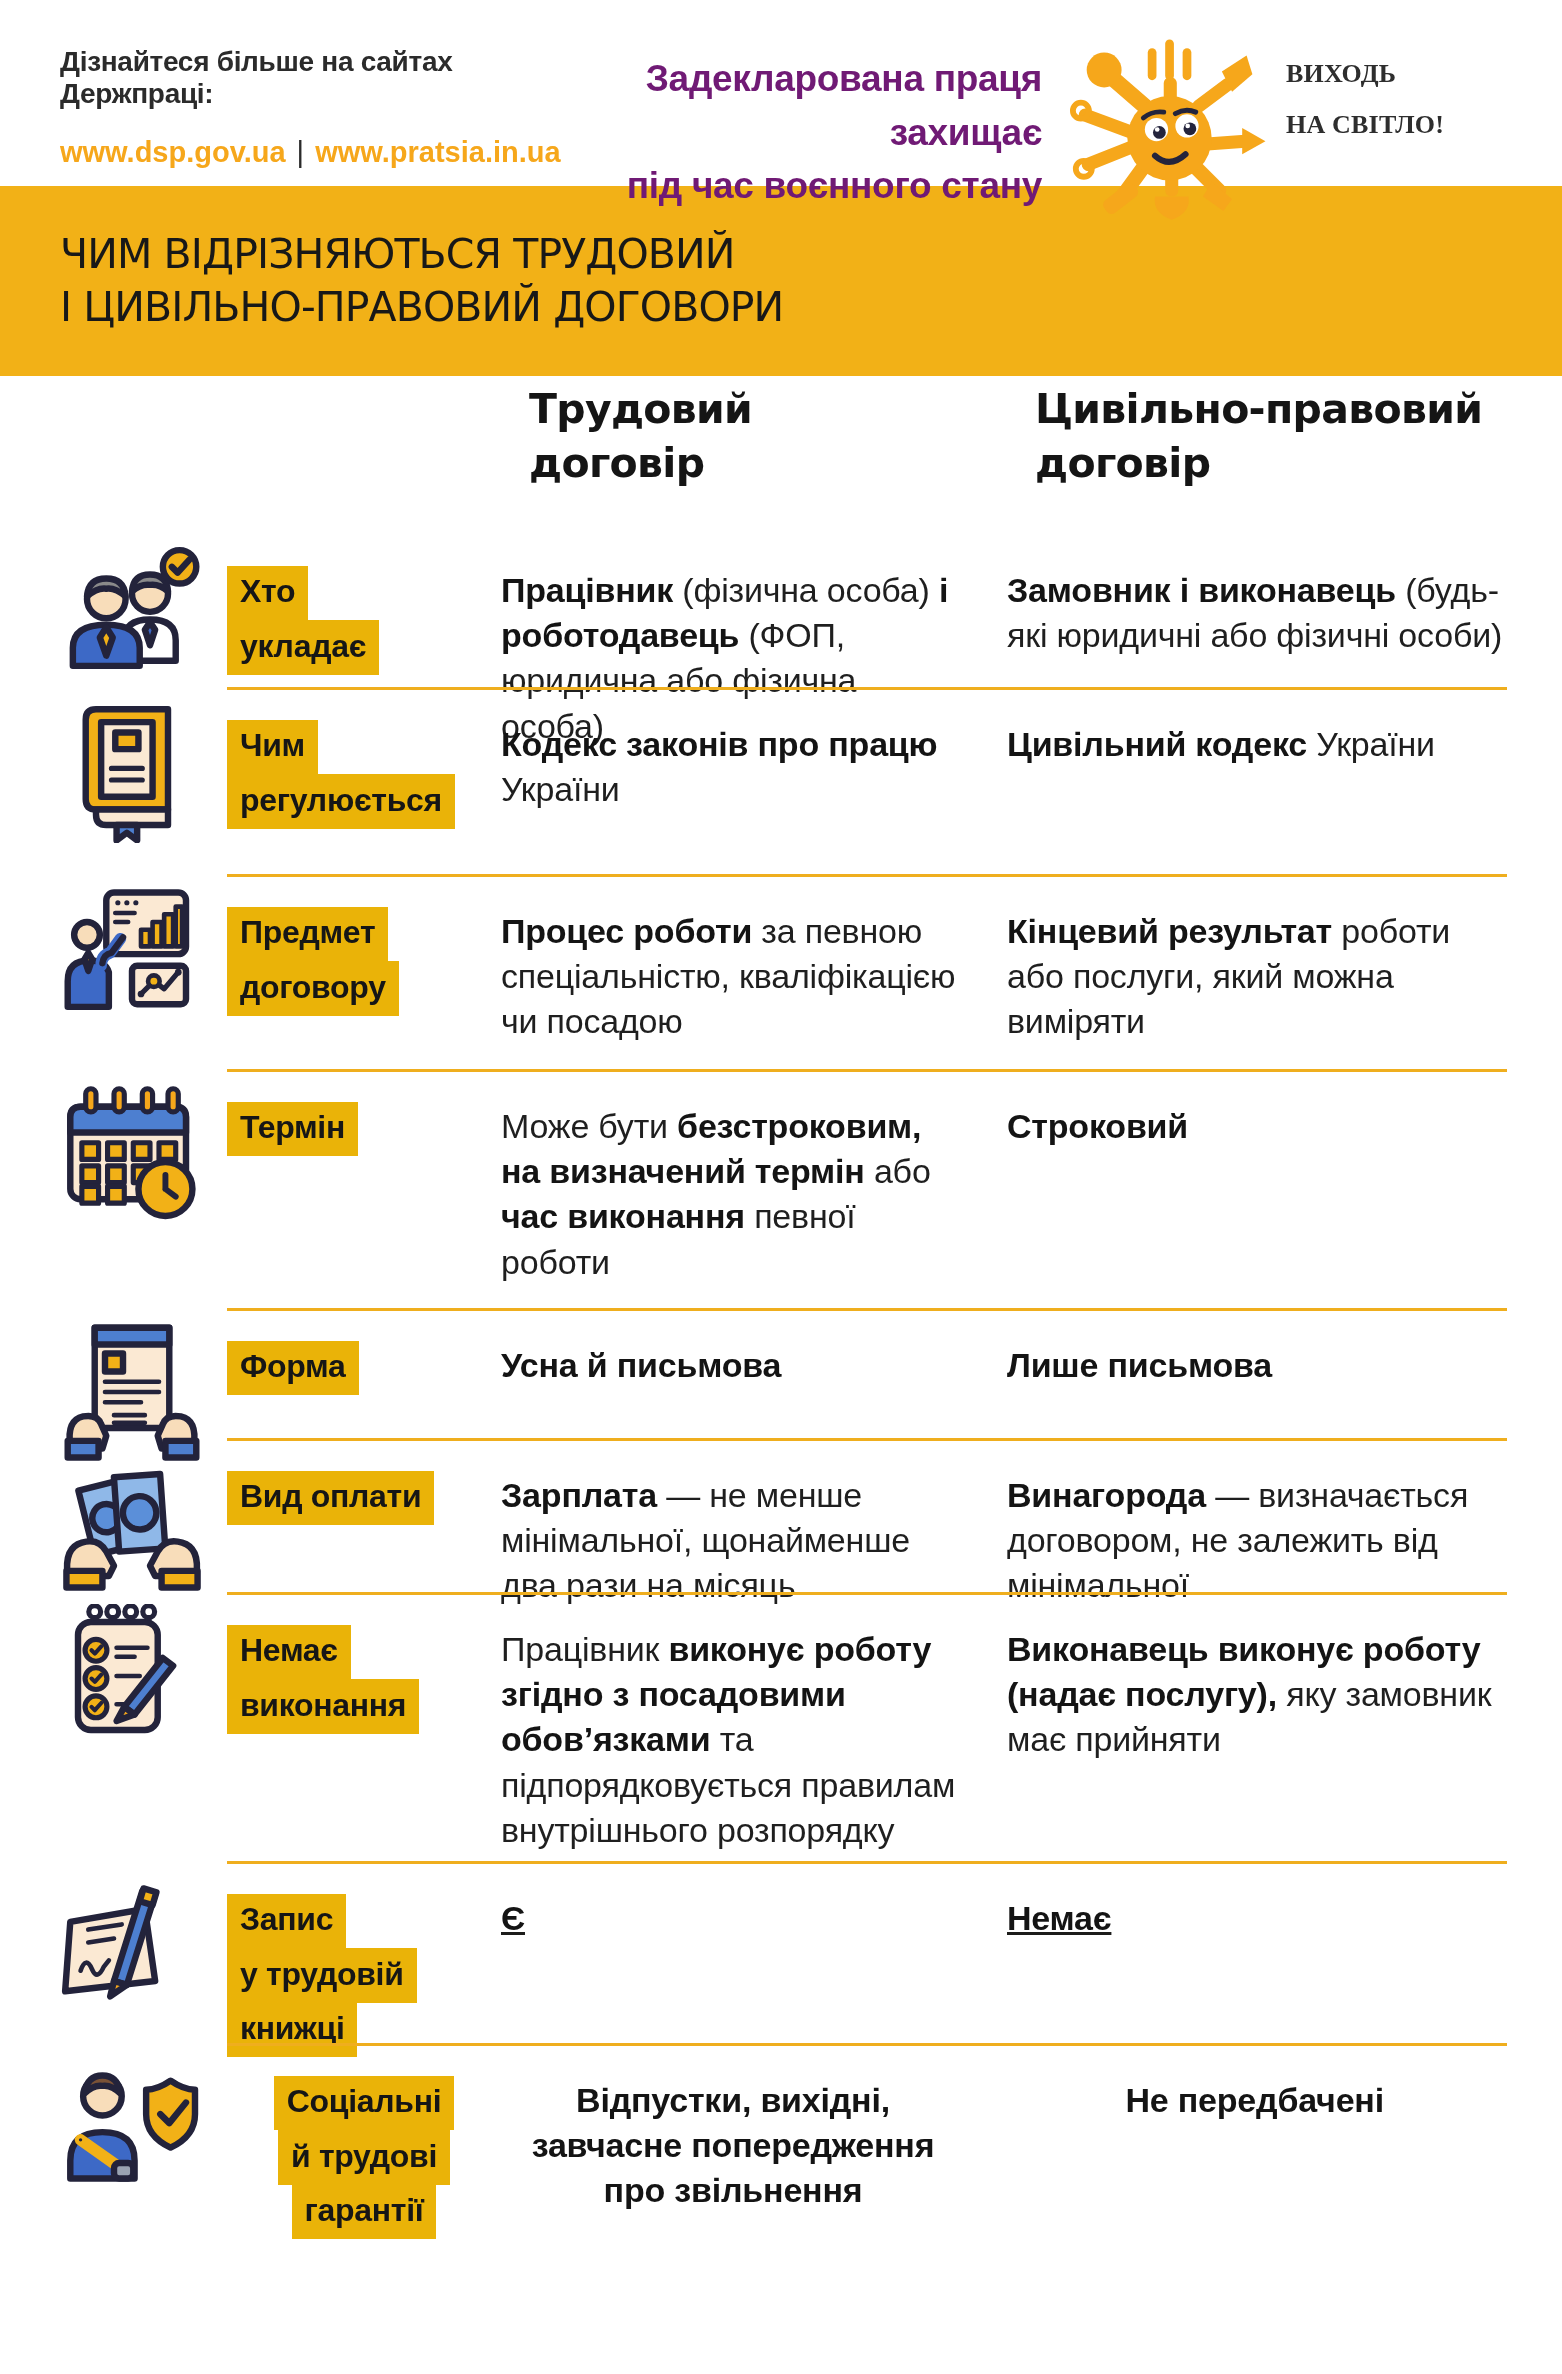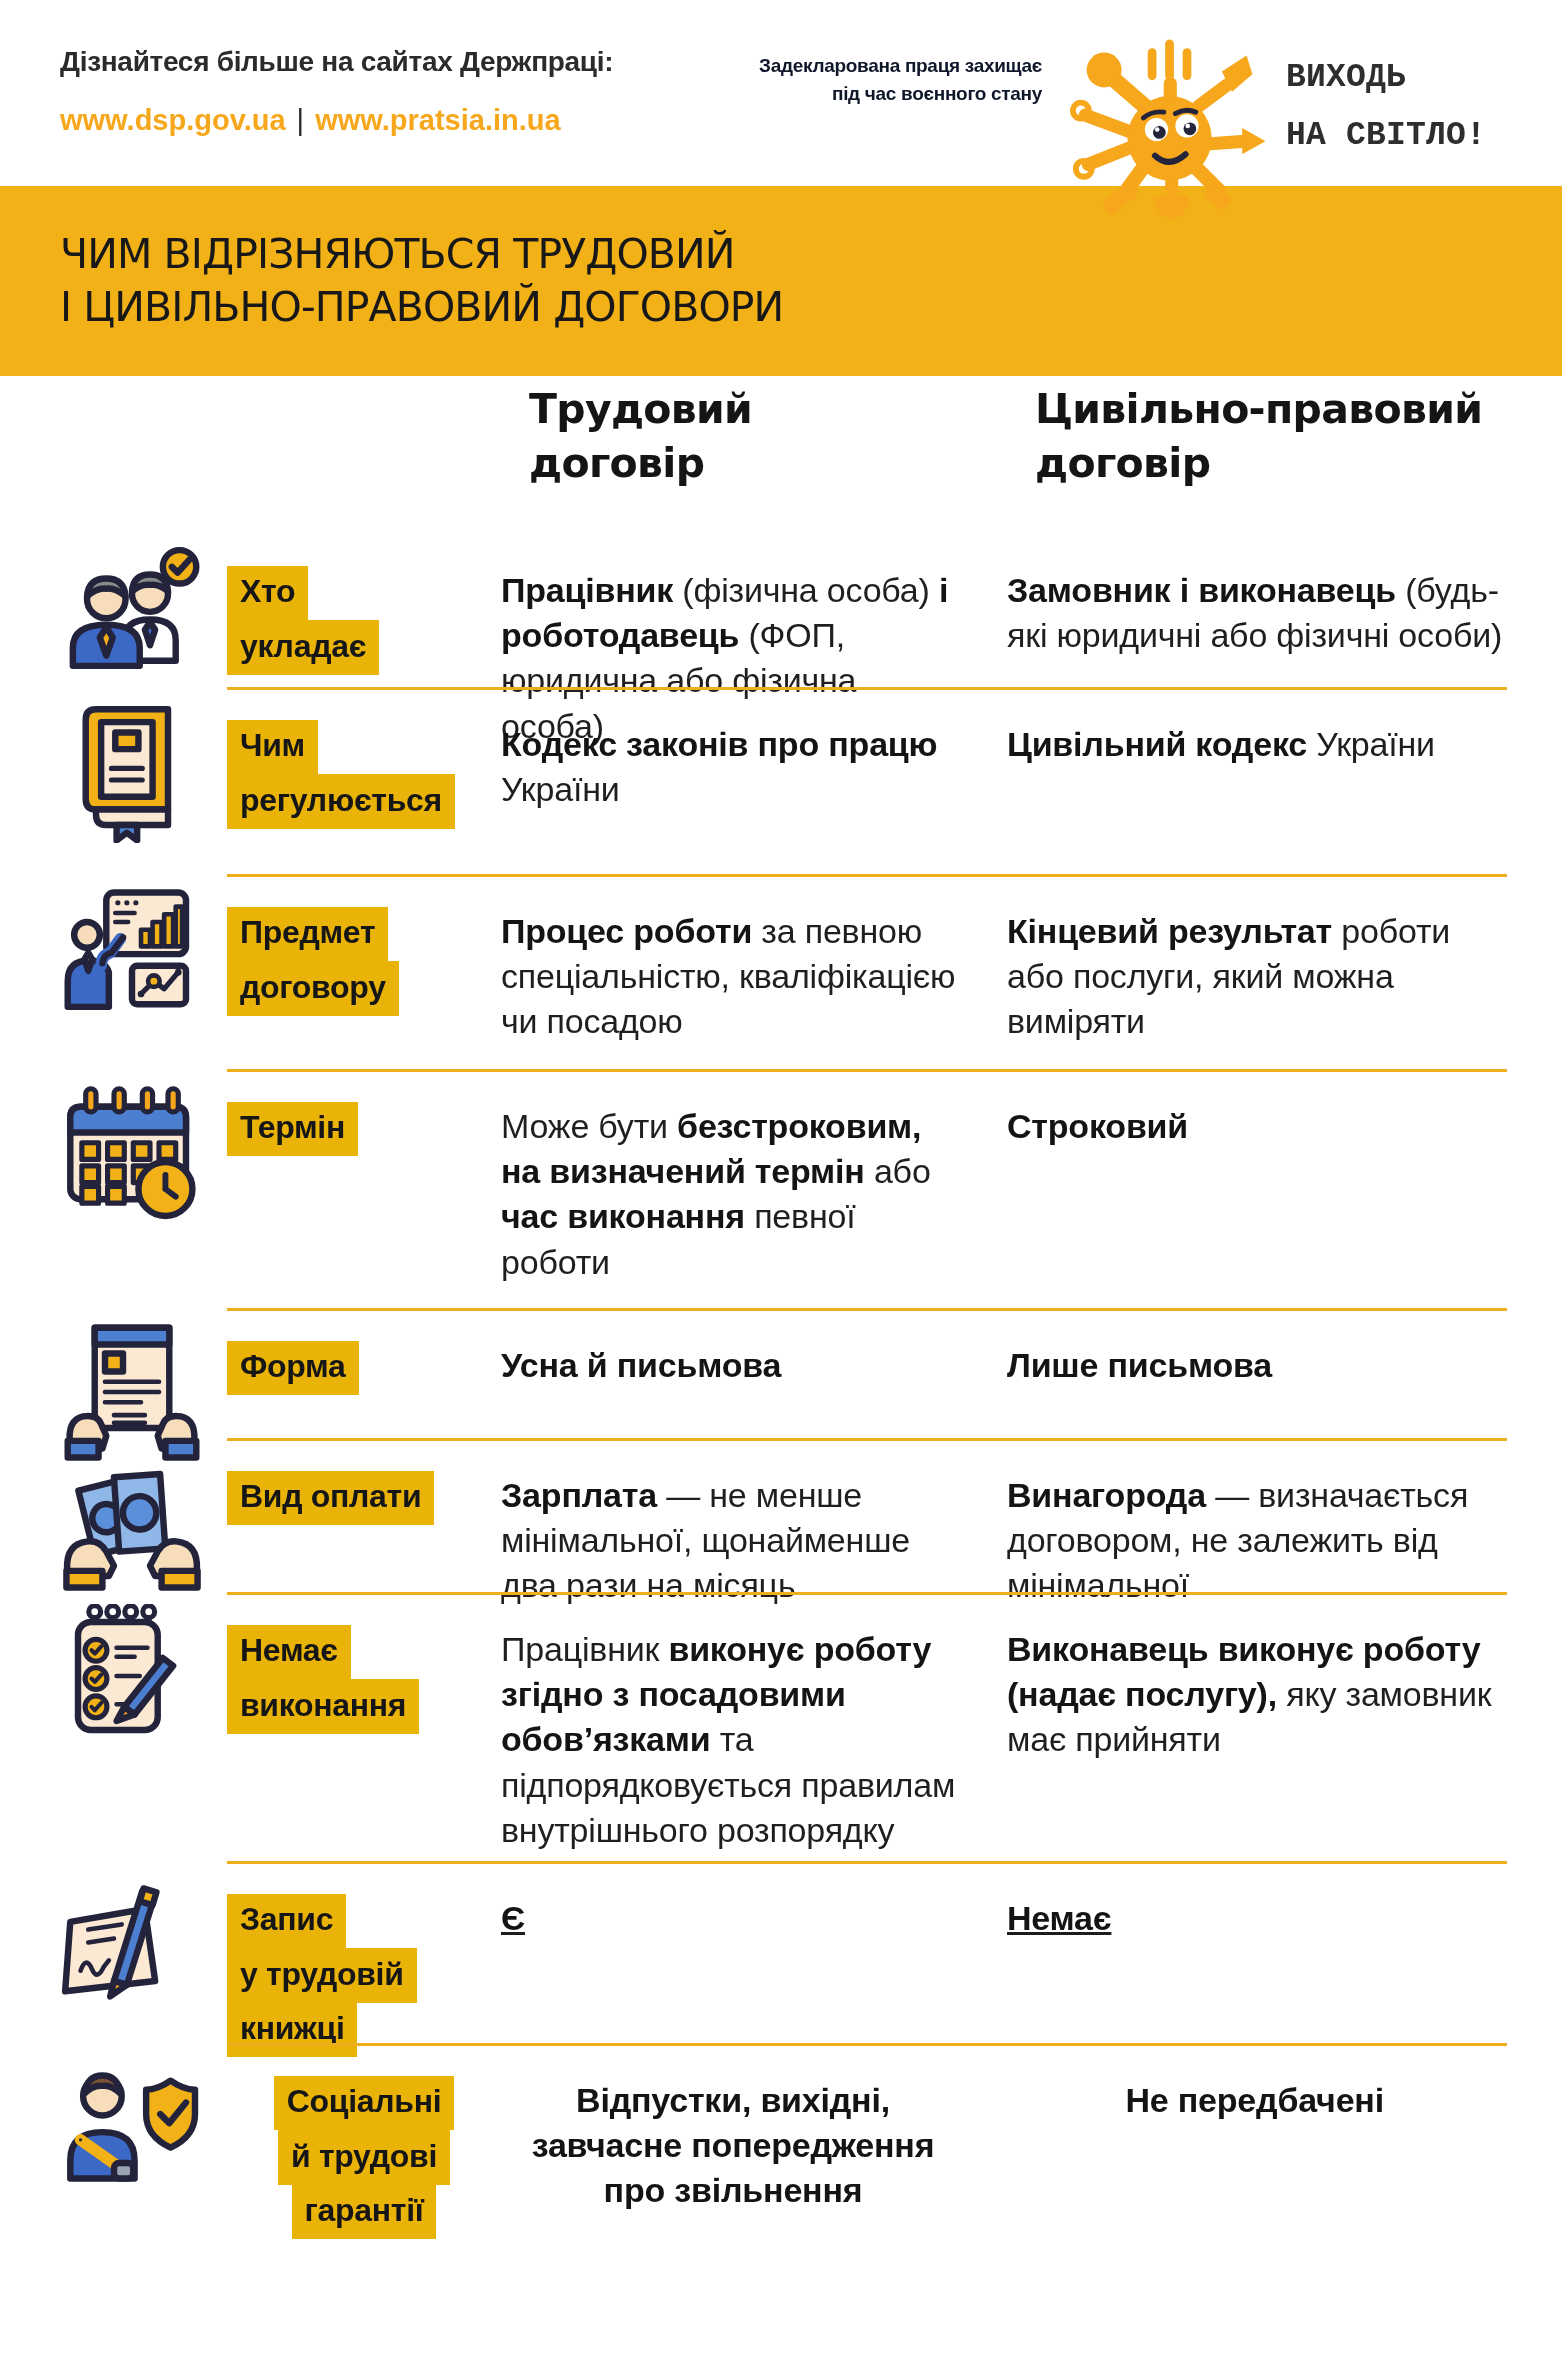--- a/index.html
+++ b/index.html
@@ -12,26 +12,26 @@
   
   .top {
     height:186px; display:flex; align-items:flex-start;
     padding:39px 45px 0 60px;
   }
   .top-left { width:557px; padding-top:7.4px; }
   .top-left-title { font-size:28px; font-weight:700; color:#2b2b2b; letter-spacing:-0.3px; }
   .top-links { margin-top:26px; font-size:29px; font-weight:700; color:#f6a71b; }
   .top-links .pipe { color:#2b2b2b; font-weight:400; padding:0 11px; }
   .top-center { margin-left:auto; text-align:right; padding-top:13px;
-    font-size:19px; font-weight:700; color:#0f172a; line-height:1.45; letter-spacing:-0.3px; }
+    font-size:37px; font-weight:700; color:#701a75; line-height:1.45; letter-spacing:-0.3px; }
   .sun-wrap { flex:none; width:218px; margin:-16.7px 5.6px 0 20.4px; }
   .sun-wrap svg { width:218px; height:218px; display:block; }
   .slogan { flex:none; width:232px; padding-top:20.4px;
-    font-family:Liberation Mono, monospace;
-    font-size:33px; font-weight:700; color:#2e2e2e; letter-spacing:0.2px; }
+    font-family:Liberation Serif, serif;
+    font-size:26px; font-weight:700; color:#2e2e2e; letter-spacing:0.2px; }
   .slogan div:first-child { margin-bottom:20.4px; }
   
   .banner {
     height:190px; background:#f2b117; display:flex; flex-direction:column;
     justify-content:center; padding:0 56px 0 60px;
   }
   .banner h1 {
     font-family:"DejaVu Sans","Liberation Sans",sans-serif;
     font-size:41px; line-height:1.3; font-weight:400; color:#181818; letter-spacing:-0.9px;
   }

